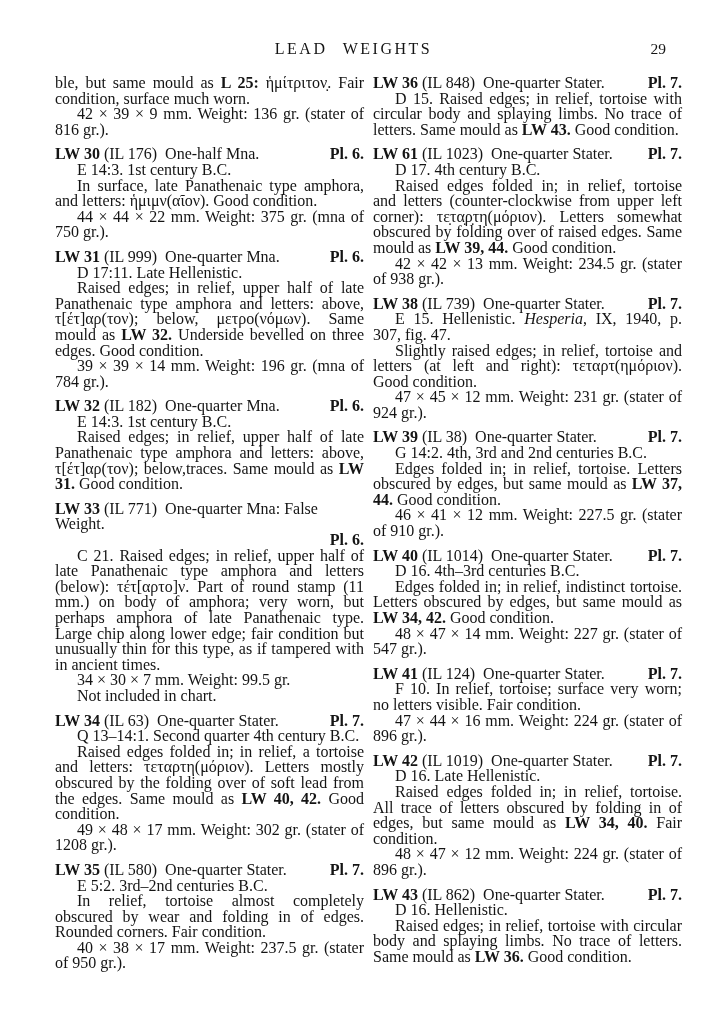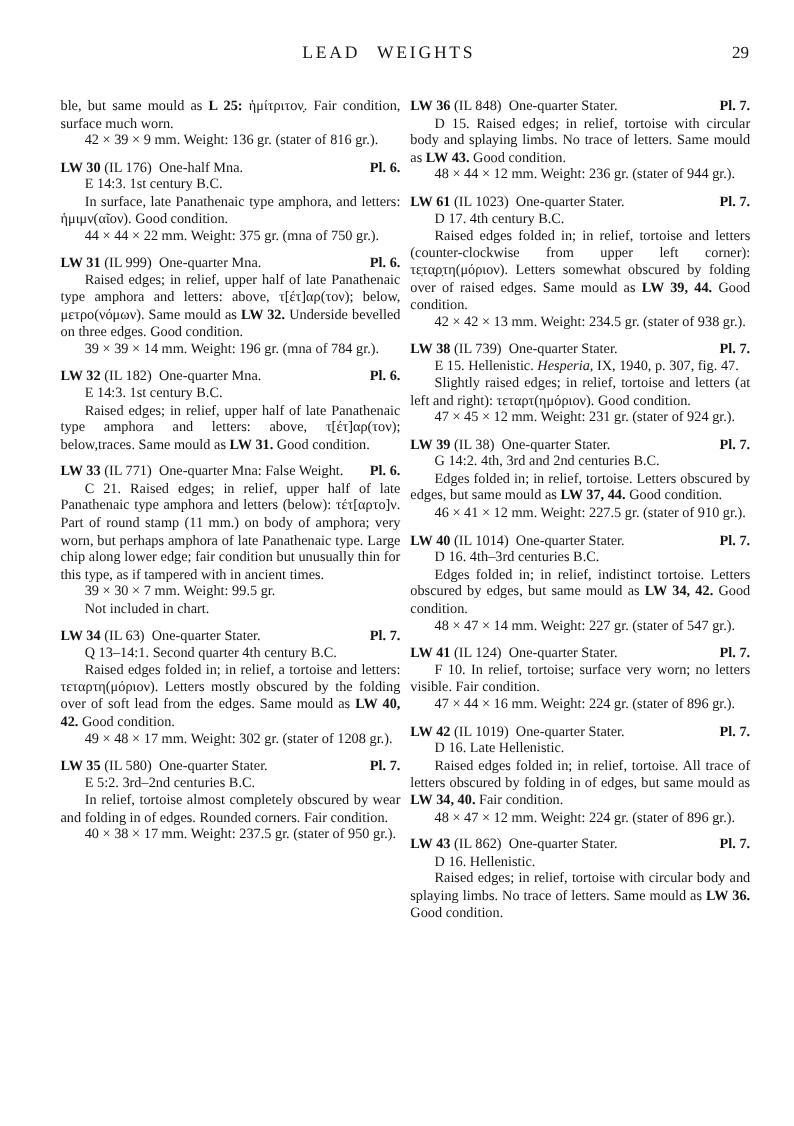--- a/index.html
+++ b/index.html
@@ -10,41 +10,41 @@
     background:#ffffff;
     color:#141414;
     font-family:"Liberation Serif","DejaVu Serif",serif;
     overflow:hidden;
     box-sizing:border-box;
     padding:40px 40px 0 55px;
   }
   .running-head{
     position:relative;
     height:24px;
-    margin-bottom:24px;
+    margin-bottom:11px;
   }
   .head-title{
     position:absolute;left:0;right:30px;
     text-align:center;
     font-size:16px;
     letter-spacing:2.5px;
     word-spacing:9px;
   }
   .page-num{
-    position:absolute;right:1px;top:0;
+    position:absolute;right:16px;top:0;
     font-size:15.5px;
   }
   .columns{
     display:flex;
     gap:9px;
   }
   .col{
     width:309px;
     flex:0 0 309px;
-    font-size:13px;
+    font-size:16px;
     line-height:15.6px;
     text-align:justify;
   }
   .entry{margin:0 0 9px 0;}
   .entry.continuation{margin-top:0;}
   .ehead{
     display:flex;
     flex-wrap:wrap;
     justify-content:space-between;
   }
@@ -77,38 +77,39 @@
           </div>
           <p class="para ind">E 14:3. 1st century B.C.</p>
           <p class="para ind">In surface, late Panathenaic type amphora, and letters: ἡμιμν(αῖον). Good condition.</p>
           <p class="para ind">44 × 44 × 22 mm. Weight: 375 gr. (mna of 750 gr.).</p>
         </div>
         <div class="entry">
           <div class="ehead">
             <span class="etitle"><b class="eid">LW 31</b> (IL 999) One-quarter Mna.</span>
             <span class="eplate">Pl. 6.</span>
           </div>
+          <p class="para ind">D 17:11. Late Hellenistic.</p>
           <p class="para ind">Raised edges; in relief, upper half of late Panathenaic type amphora and letters: above, τ[έτ]αρ(τον); below, μετρο(νόμων). Same mould as <b>LW 32.</b> Underside bevelled on three edges. Good condition.</p>
           <p class="para ind">39 × 39 × 14 mm. Weight: 196 gr. (mna of 784 gr.).</p>
         </div>
         <div class="entry">
           <div class="ehead">
             <span class="etitle"><b class="eid">LW 32</b> (IL 182) One-quarter Mna.</span>
             <span class="eplate">Pl. 6.</span>
           </div>
           <p class="para ind">E 14:3. 1st century B.C.</p>
           <p class="para ind">Raised edges; in relief, upper half of late Panathenaic type amphora and letters: above, τ[έτ]αρ(τον); below,traces. Same mould as <b>LW 31.</b> Good condition.</p>
         </div>
         <div class="entry">
           <div class="ehead">
             <span class="etitle"><b class="eid">LW 33</b> (IL 771) One-quarter Mna: False Weight.</span>
             <span class="eplate">Pl. 6.</span>
           </div>
           <p class="para ind">C 21. Raised edges; in relief, upper half of late Panathenaic type amphora and letters (below): τέτ[αρτο]ν. Part of round stamp (11 mm.) on body of amphora; very worn, but perhaps amphora of late Panathenaic type. Large chip along lower edge; fair condition but unusually thin for this type, as if tampered with in ancient times.</p>
-          <p class="para ind">39 × 30 × 7 mm. Weight: 99.5 gr.</p>
+          <p class="para ind">34 × 30 × 7 mm. Weight: 99.5 gr.</p>
           <p class="para ind">Not included in chart.</p>
         </div>
         <div class="entry">
           <div class="ehead">
             <span class="etitle"><b class="eid">LW 34</b> (IL 63) One-quarter Stater.</span>
             <span class="eplate">Pl. 7.</span>
           </div>
           <p class="para ind">Q 13–14:1. Second quarter 4th century B.C.</p>
           <p class="para ind">Raised edges folded in; in relief, a tortoise and letters: τεταρτη(μόριον). Letters mostly obscured by the folding over of soft lead from the edges. Same mould as <b>LW 40, 42.</b> Good condition.</p>
           <p class="para ind">49 × 48 × 17 mm. Weight: 302 gr. (stater of 1208 gr.).</p>
@@ -123,21 +124,20 @@
           <p class="para ind">40 × 38 × 17 mm. Weight: 237.5 gr. (stater of 950 gr.).</p>
         </div>
       </div>
     <div class="col">
         <div class="entry">
           <div class="ehead">
             <span class="etitle"><b class="eid">LW 36</b> (IL 848) One-quarter Stater.</span>
             <span class="eplate">Pl. 7.</span>
           </div>
           <p class="para ind">D 15. Raised edges; in relief, tortoise with circular body and splaying limbs. No trace of letters. Same mould as <b>LW 43.</b> Good condition.</p>
-          <p class="para ind">48 × 44 × 12 mm. Weight: 236 gr. (stater of 944 gr.).</p>
         </div>
         <div class="entry">
           <div class="ehead">
             <span class="etitle"><b class="eid">LW 61</b> (IL 1023) One-quarter Stater.</span>
             <span class="eplate">Pl. 7.</span>
           </div>
           <p class="para ind">D 17. 4th century B.C.</p>
           <p class="para ind">Raised edges folded in; in relief, tortoise and letters (counter-clockwise from upper left corner): τε̣τα̣ρ̣τη(μόριον). Letters somewhat obscured by folding over of raised edges. Same mould as <b>LW 39, 44.</b> Good condition.</p>
           <p class="para ind">42 × 42 × 13 mm. Weight: 234.5 gr. (stater of 938 gr.).</p>
         </div>

